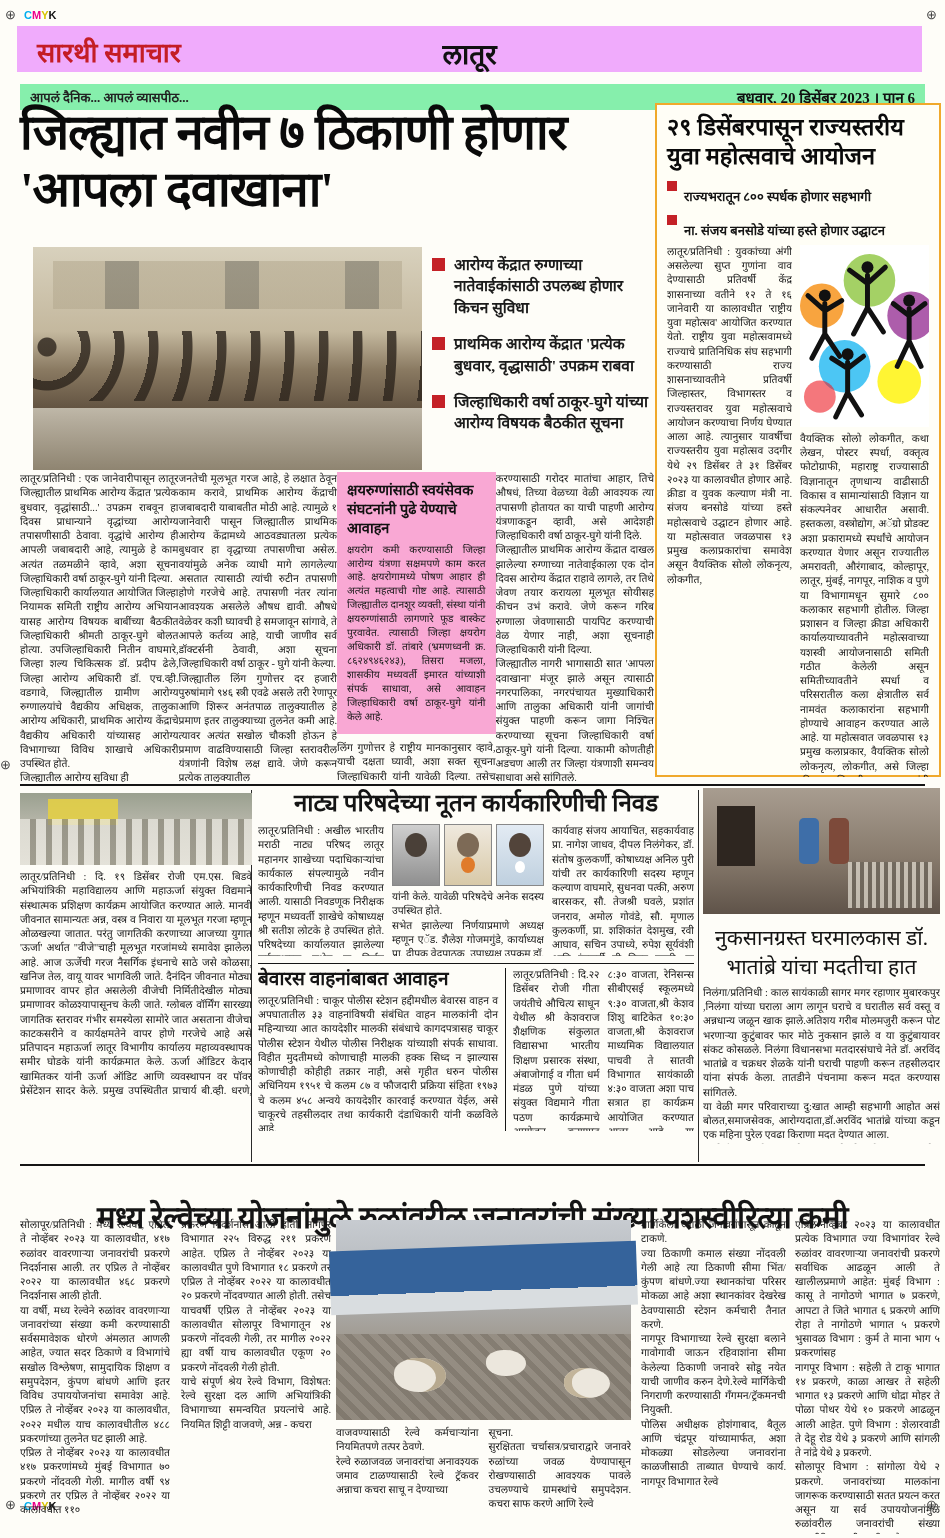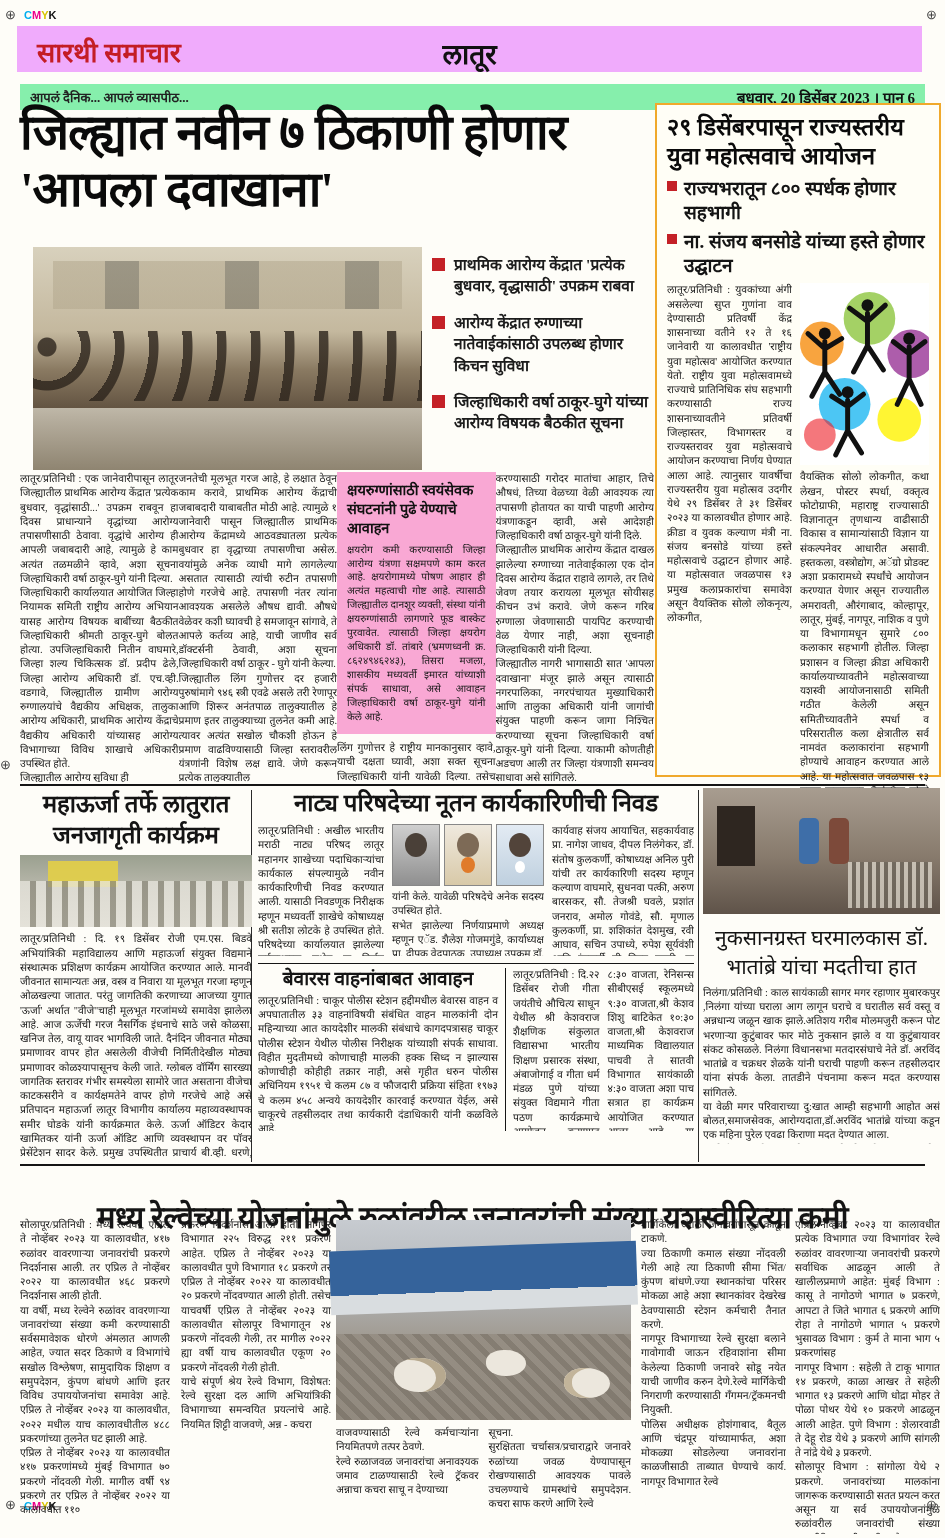--- a/index.html
+++ b/index.html
@@ -38,21 +38,21 @@
 
   .tb-box { background:#f9a8d4; padding:9px 10px 10px; margin-bottom:7px; }
   .tb-box .tb-title { font-size:14.5px; font-weight:bold; line-height:1.3; margin-bottom:5px; color:#111; }
   .tb-box .bodytext { font-size:10.2px; }
 
   .youth-box { left:655px; top:103px; width:286px; height:674px; border:2.5px solid #f0a92c; background:#fffef6; padding:8px 10px; }
   .youth-headline { font-size:23.5px; font-weight:bold; line-height:1.22; color:#0a0a0a; }
   .youth-bullets { margin-top:7px; margin-bottom:6px; }
   .youth-bullet { display:flex; margin-bottom:5px; }
   .youth-bullet .bullet-sq { flex:0 0 10px; width:10px; height:10px; margin:4px 7px 0 0; }
-  .youth-bullet span.txt { font-size:19px; font-weight:bold; line-height:1.25; }
+  .youth-bullet span.txt { font-size:13px; font-weight:bold; line-height:1.25;margin-top:12px; }
   .youth-cols { display:flex; gap:8px; height:532px; overflow:hidden; }
   .youth-cols .colA { flex:0 0 125px; overflow:hidden; }
   .youth-cols .colB { flex:1; overflow:hidden; }
   .youth-graphic { width:100%; height:182px; background:#fff; margin-bottom:5px; position:relative; }
 
   .hr { background:#151515; }
   .vr { background:#2a2a2a; }
 
   .mid-left { left:20px; top:789px; width:232px; }
   .mid-left-headline { font-size:24px; font-weight:bold; text-align:center; line-height:1.3; }
@@ -73,21 +73,21 @@
   .portraits { display:flex; gap:4px; margin-bottom:4px; }
   .portrait { width:48px; height:62px; border:1px solid #888; position:relative; }
   .portrait .head { position:absolute; top:8px; left:50%; transform:translateX(-50%); width:22px; height:24px; border-radius:50%; }
   .p1 { background:linear-gradient(180deg,#cfcfcf,#8f8f8f); } .p1 .head{ background:#4a4038; }
   .p2 { background:linear-gradient(180deg,#efe9de,#d8c9a8); } .p2 .head{ background:#7d6a56; box-shadow:0 20px 0 -4px #e07b2a; }
   .p3 { background:linear-gradient(180deg,#e3ebf3,#bfd0df); } .p3 .head{ background:#52443a; box-shadow:0 22px 0 -6px #ffffff; }
 
   .sub-articles { display:flex; margin-top:7px; border-top:1.5px solid #151515; padding-top:4px; height:168px; overflow:hidden; }
   .bewaras { flex:0 0 248px; padding-right:7px; border-right:1.5px solid #151515; }
   .keshavraj { flex:1; padding-left:7px; }
-  .sub-headline { font-size:19px; font-weight:bold; text-align:center; line-height:1.2; margin-bottom:3px; }
+  .sub-headline { font-size:19px; font-weight:bold; text-align:left; line-height:1.2; margin-bottom:3px; }
   .keshavraj .bodytext { column-count:2; column-gap:8px; }
 
   .mid-right { left:703px; top:788px; width:237px; }
   .house-photo { width:237px; height:126px; position:relative; background:linear-gradient(180deg,#a89d90 0%,#877a6c 55%,#5f5349 100%); }
   .house-photo .door { position:absolute; left:14px; top:18px; width:38px; height:60px; background:#2e2620; }
   .house-photo .fig1,.house-photo .fig2 { position:absolute; width:20px; height:46px; background:#3e6ea8; border-radius:5px; top:30px; }
   .house-photo .fig1{ left:96px; } .house-photo .fig2{ left:126px; background:#7d4a3a; }
   .house-photo .cage { position:absolute; right:8px; bottom:6px; width:84px; height:46px; background:repeating-linear-gradient(90deg,#d8d2c6 0 4px, #6e675c 4px 8px); opacity:.8; }
   .nilanga-headline { font-size:21px; font-weight:normal; text-align:center; line-height:1.4; margin-top:10px; }
   .mid-right .bodytext { margin-top:3px; height:158px; overflow:hidden; }
@@ -133,25 +133,25 @@
 
   <div class="abs photo meeting-photo">
     <div class="frames"></div>
     <div class="people"></div>
     <div class="table"></div>
   </div>
 
   <div class="abs bullets">
     <div class="bullet-item">
       <span class="bullet-sq"></span>
-      <span class="txt">प्राथमिक आरोग्य केंद्रात 'प्रत्येक बुधवार, वृद्धासाठी' उपक्रम राबवा</span>
+      <span class="txt">आरोग्य केंद्रात रुग्णाच्या नातेवाईकांसाठी उपलब्ध होणार किचन सुविधा</span>
     </div>
     <div class="bullet-item">
       <span class="bullet-sq"></span>
-      <span class="txt">आरोग्य केंद्रात रुग्णाच्या नातेवाईकांसाठी उपलब्ध होणार किचन सुविधा</span>
+      <span class="txt">प्राथमिक आरोग्य केंद्रात 'प्रत्येक बुधवार, वृद्धासाठी' उपक्रम राबवा</span>
     </div>
     <div class="bullet-item">
       <span class="bullet-sq"></span>
       <span class="txt">जिल्हाधिकारी वर्षा ठाकूर-घुगे यांच्या आरोग्य विषयक बैठकीत सूचना</span>
     </div>
   </div>
 
   <div class="abs main-body">
     <div class="col bodytext">लातूर/प्रतिनिधी :  एक जानेवारीपासून लातूर जिल्ह्यातील प्राथमिक आरोग्य केंद्रात 'प्रत्येक बुधवार, वृद्धांसाठी...' उपक्रम राबवून हा दिवस प्राधान्याने वृद्धांच्या आरोग्य तपासणीसाठी ठेवावा. वृद्धांचे आरोग्य ही आपली जबाबदारी आहे, त्यामुळे हे काम अत्यंत तळमळीने व्हावे, अशा सूचना जिल्हाधिकारी वर्षा ठाकूर-घुगे यांनी दिल्या.
 जिल्हाधिकारी कार्यालयात आयोजित जिल्हा नियामक समिती राष्ट्रीय आरोग्य अभियान यासह आरोग्य विषयक बाबींच्या बैठकीत जिल्हाधिकारी श्रीमती ठाकूर-घुगे बोलत होत्या. उपजिल्हाधिकारी नितीन वाघमारे, जिल्हा शल्य चिकित्सक डॉ. प्रदीप ढेले, जिल्हा आरोग्य अधिकारी डॉ. एच.व्ही. वडगावे, जिल्ह्यातील ग्रामीण आरोग्य रुग्णालयांचे वैद्यकीय अधिक्षक, तालुका आरोग्य अधिकारी, प्राथमिक आरोग्य केंद्राचे वैद्यकीय अधिकारी यांच्यासह आरोग्य विभागाच्या विविध शाखाचे अधिकारी उपस्थित होते.
@@ -208,21 +208,20 @@
         <div class="bodytext">वैयक्तिक सोलो लोकगीत, कथा लेखन, पोस्टर स्पर्धा, वक्तृत्व फोटोग्राफी, महाराष्ट्र राज्यासाठी विज्ञानातून तृणधान्य वाढीसाठी विकास व सामान्यांसाठी विज्ञान या संकल्पनेवर आधारीत असावी. हस्तकला, वस्त्रोद्योग, अॅग्रो प्रोडक्ट अशा प्रकारामध्ये स्पर्धांचे आयोजन करण्यात येणार असून राज्यातील अमरावती, औरंगाबाद, कोल्हापूर, लातूर, मुंबई, नागपूर, नाशिक व पुणे या विभागामधून सुमारे ८०० कलाकार सहभागी होतील. जिल्हा प्रशासन व जिल्हा क्रीडा अधिकारी कार्यालयाच्यावतीने महोत्सवाच्या यशस्वी आयोजनासाठी समिती गठीत केलेली असून समितीच्यावतीने स्पर्धा व परिसरातील कला क्षेत्रातील सर्व नामवंत कलाकारांना सहभागी होण्याचे आवाहन करण्यात आले आहे. या महोत्सवात जवळपास १३ प्रमुख कलाप्रकार, वैयक्तिक सोलो लोकनृत्य, लोकगीत, असे जिल्हा क्रीडा अधिकारी जगताप यांनी कळविले आहे.</div>
       </div>
     </div>
   </div>
 
   <div class="abs hr" style="left:20px;top:784px;width:905px;height:2px;"></div>
   <div class="abs vr" style="left:251px;top:790px;width:1px;height:372px;"></div>
   <div class="abs vr" style="left:698px;top:790px;width:1px;height:372px;"></div>
 
   <div class="abs mid-left">
-    <div class="mid-left-headline">महाऊर्जा तर्फे लातुरात जनजागृती कार्यक्रम</div>
     <div class="group-photo">
       <div class="banner"></div>
       <div class="row"></div>
     </div>
     <div class="bodytext">लातूर/प्रतिनिधी : दि. १९ डिसेंबर रोजी एम.एस. बिडवे अभियांत्रिकी महाविद्यालय आणि महाऊर्जा संयुक्त विद्यमाने संस्थात्मक प्रशिक्षण कार्यक्रम आयोजित करण्यात आले. मानवी जीवनात सामान्यतः अन्न, वस्त्र व निवारा या मूलभूत गरजा म्हणून ओळखल्या जातात. परंतु जागतिकी करणाच्या आजच्या युगात 'ऊर्जा' अर्थात "वीजे"चाही मूलभूत गरजांमध्ये समावेश झालेला आहे. आज ऊर्जेची गरज नैसर्गिक इंधनाचे साठे जसे कोळसा, खनिज तेल, वायू यावर भागविली जाते. दैनंदिन जीवनात मोठ्या प्रमाणावर वापर होत असलेली वीजेची निर्मितीदेखील मोठ्या प्रमाणावर कोळश्यापासूनच केली जाते. ग्लोबल वॉर्मिंग सारख्या जागतिक स्तरावर गंभीर समस्येला सामोरे जात असताना वीजेचा काटकसरीने व कार्यक्षमतेने वापर होणे गरजेचे आहे असे प्रतिपादन महाऊर्जा लातूर विभागीय कार्यालय महाव्यवस्थापक समीर घोडके यांनी कार्यक्रमात केले. ऊर्जा ऑडिटर केदार खामितकर यांनी ऊर्जा ऑडिट आणि व्यवस्थापन वर पॉवर प्रेसेंटेशन सादर केले. प्रमुख उपस्थितीत प्राचार्य बी.व्ही. धरणे, संयोजक विद्युत विभाग प्रमुख प्रा. सी. ए. पटनायक, प्रा. एल. आर. मंत्री मॅडम, प्रा. राहुल व्यवहारे व इतर शिक्षकेतर कर्मचारी व विद्यार्थी विद्यार्थींनी मोठ्या संख्येने सहभागी झाले.</div>
   </div>
 
   <div class="abs mid-center">
     <div class="natya-headline">नाट्य परिषदेच्या नूतन कार्यकारिणीची निवड</div>
     <div class="natya-cols">

